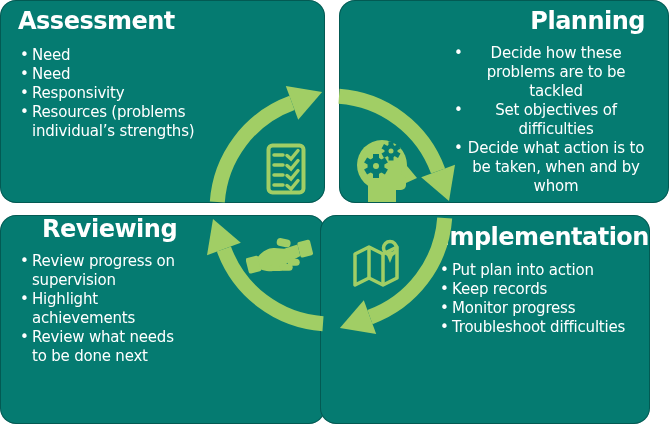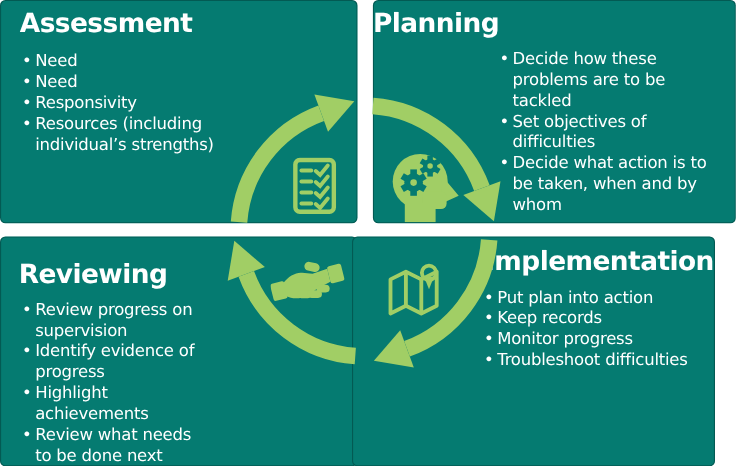--- a/index.html
+++ b/index.html
@@ -5,40 +5,40 @@
   html,body { margin:0; padding:0; background:#ffffff; }
   .canvas {
     position:relative; width:669px; height:424px; background:#ffffff;
     font-family:"DejaVu Sans","Liberation Sans",sans-serif; overflow:hidden;
   }
   .cross-bar { position:absolute; background:#ffffff; z-index:0; }
   .cross-v { left:322px; top:88px; width:19px; height:246px; }
   .cross-h { left:214px; top:200px; width:236px; height:19px; }
 
   .quad {
-    position:absolute; background:#057B71; border-radius:5px; z-index:1;
+    position:absolute; background:#057B71; border-radius:16px; z-index:1;
     box-shadow: inset 0 0 0 1px rgba(0,30,28,0.35); color:#ffffff;
   }
   .q-tl { left:0;   top:0;   width:325px; height:203px; }
   .q-tr { left:339px; top:0; width:330px; height:203px; }
   .q-bl { left:0;   top:215px; width:325px; height:209px; }
   .q-br { left:320px; top:215px; width:330px; height:209px; }
 
   .title { margin:0; font-weight:bold; font-size:24px; letter-spacing:-0.5px;
            line-height:1.2; padding:7px 0 0 18px; }
-  .q-tr .title { text-align:left; padding:7px 24px 0 0; }
-  .q-bl .title { padding:20px 0 0 17px; }
+  .q-tr .title { text-align:right; padding:7px 24px 0 0; }
+  .q-bl .title { padding:0 0 0 17px;margin-left:25px; }
   .q-br .title { padding:8px 0 0 121px; }
 
   ul.bullets { list-style:none; margin:10px 0 0 0; padding:0;
                font-size:15px; line-height:19px; letter-spacing:-0.2px; }
   ul.bullets li { position:relative; padding-left:12px; }
   ul.bullets li::before { content:"\2022"; position:absolute; left:0; top:0; }
   .q-tl ul.bullets { margin-left:20px; width:175px; }
-  .q-tr ul.bullets { margin-left:115px; width:192px; margin-top:8px; }
+  .q-tr ul.bullets { margin-left:115px; width:192px; margin-top:8px;text-align:center; }
   .q-bl ul.bullets { margin-left:20px;  width:158px; margin-top:8px; }
   .q-br ul.bullets { margin-left:120px; width:205px; margin-top:9px; }
 
   svg.ring { position:absolute; left:0; top:0; z-index:2; pointer-events:none; }
   .icon-svg { position:absolute; z-index:3; pointer-events:none; }
   .i-checklist { left:266px; top:143px; }
   .i-head      { left:356px; top:138px; }
   .i-handshake { left:246px; top:236px; }
   .i-map       { left:352px; top:237px; }
 </style>
@@ -49,38 +49,37 @@
 
   <div class="cross-bar cross-v"></div>
   <div class="cross-bar cross-h"></div>
 
   <section class="quad q-tl">
     <h2 class="title">Assessment</h2>
     <ul class="bullets">
       <li>Need</li>
       <li>Need</li>
       <li>Responsivity</li>
-      <li>Resources (including individual’s strengths)</li>
+      <li>Resources (problems individual’s strengths)</li>
     </ul>
   </section>
 
   <section class="quad q-tr">
     <h2 class="title">Planning</h2>
     <ul class="bullets">
       <li>Decide how these problems are to be tackled</li>
       <li>Set objectives of difficulties</li>
       <li>Decide what action is to be taken, when and by whom</li>
     </ul>
   </section>
 
   <section class="quad q-bl">
     <h2 class="title">Reviewing</h2>
     <ul class="bullets">
       <li>Review progress on supervision</li>
-      <li>Identify evidence of progress</li>
       <li>Highlight achievements</li>
       <li>Review what needs to be done next</li>
     </ul>
   </section>
 
   <section class="quad q-br">
     <h2 class="title">Implementation</h2>
     <ul class="bullets">
       <li>Put plan into action</li>
       <li>Keep records</li>

